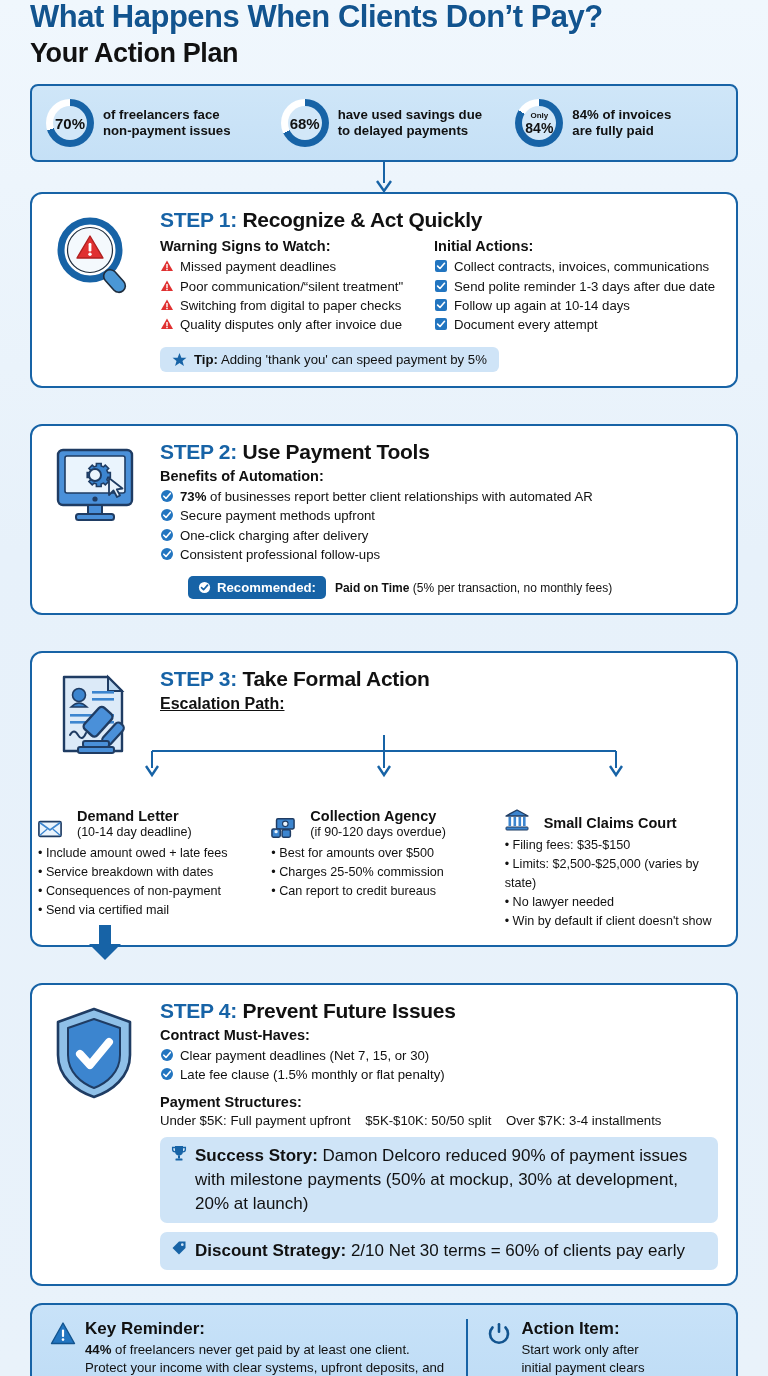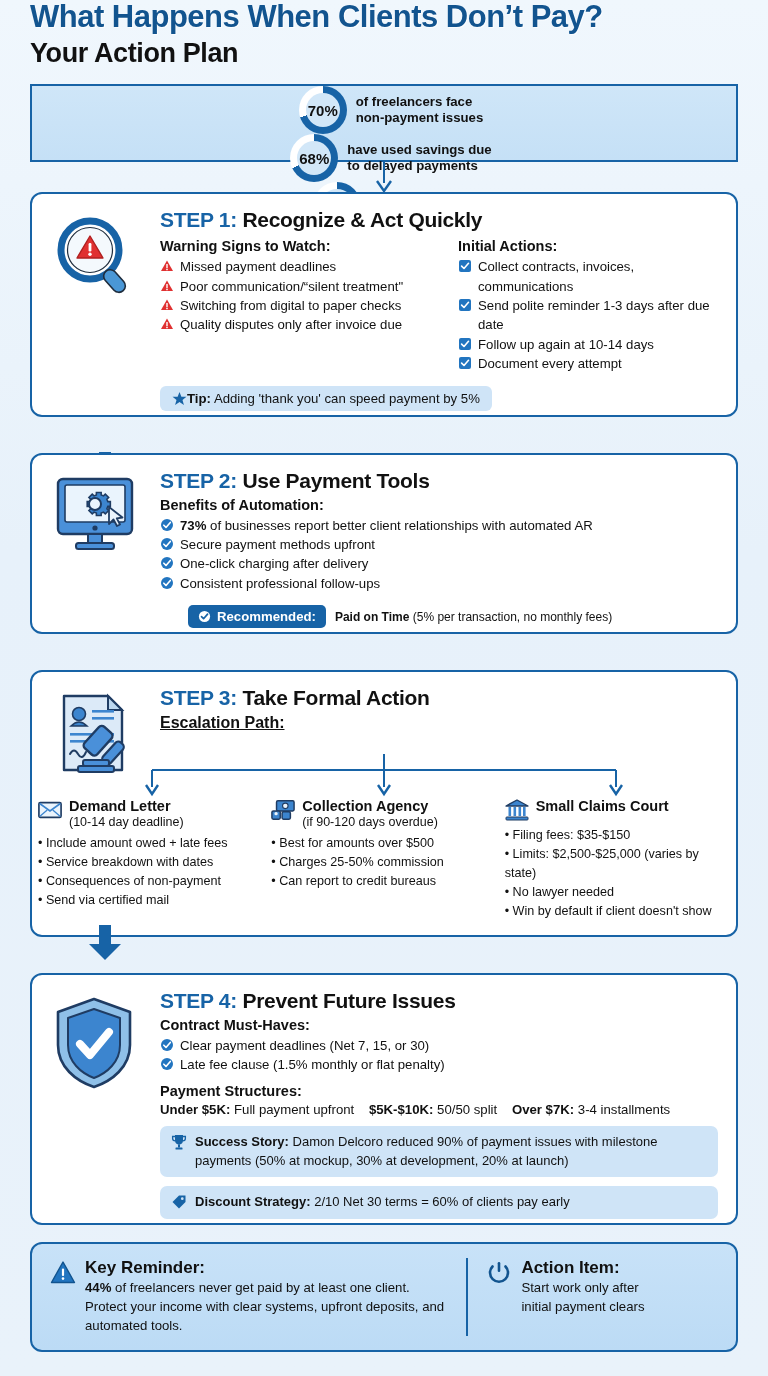--- a/index.html
+++ b/index.html
@@ -21,22 +21,22 @@
   }
   .title-sub {
     font-size: 27px; font-weight: bold; color: #111;
     letter-spacing: -0.4px; line-height: 1.2; margin-top: 2px;
   }
 
   
   .stats-bar {
     margin-top: 15px; height: 78px;
     background: linear-gradient(180deg,#cfe6f8 0%, #c5e0f6 100%);
-    border: 2px solid #1763a6; border-radius: 0;
-    display: flex; align-items: center; flex-direction: column;
+    border: 2px solid #1763a6; border-radius: 8px;
+    display: flex; align-items: center;
   }
   .stat { flex: 1; display: flex; align-items: center; gap: 9px; padding-left: 14px; }
   .ring {
     position: relative; width: 48px; height: 48px; flex: none; border-radius: 50%;
   }
   .ring .inner {
     position: absolute; inset: 7px; background: #d2e7f8; border-radius: 50%;
     display: flex; flex-direction: column; align-items: center; justify-content: center;
     line-height: 1;
   }
@@ -50,66 +50,66 @@
   .thin-arrow svg { display: block; margin: 0 auto; }
   .fat-arrow { position: absolute; left: 88px; width: 34px; }
   .fat-arrow svg { display: block; }
 
   
   .card {
     position: relative; background: #ffffff;
     border: 2px solid #1763a6; border-radius: 12px;
   }
   .step-icon { position: absolute; left: 18px; top: 18px; width: 92px; }
-  .step-body { padding: 14px 18px 4px 128px; }
+  .step-body { padding: 14px 18px 14px 128px; }
   .step-head { font-size: 21px; font-weight: bold; color: #111; letter-spacing: -0.3px; margin-bottom: 4px; }
   .step-head .num { color: #1763a6; }
   .sub-head { font-size: 14.5px; font-weight: bold; color: #111; margin: 2px 0 3px; }
   ul.list { list-style: none; }
   ul.list li {
     font-size: 13.2px; line-height: 1.47; color: #111;
     display: flex; align-items: flex-start; gap: 6px;
   }
   .mark { flex: none; width: 14px; height: 14px; margin-top: 2px; }
-  .cols { display: flex; gap: 28px; }
+  .cols { display: flex; gap: 4px; }
   .col-a { width: 270px; }
   .col-b { flex: 1; }
 
   .tip-badge {
-    display: inline-flex; align-items: center; 
+    display: inline-flex; align-items: center; gap: 7px;
     background: #cfe4f7; border-radius: 6px; padding: 5px 12px; margin-top: 12px;
     font-size: 13.2px; color: #111;
   }
   .tip-badge b { font-weight: bold; }
   .rec-row { display: flex; align-items: center; gap: 9px; margin-top: 12px; margin-left: 28px; }
   .rec-pill {
     background: #1763a6; color: #fff; font-weight: bold; font-size: 13.2px;
     border-radius: 5px; padding: 4px 10px; display: inline-flex; align-items: center; gap: 6px;
   }
   .rec-text { font-size: 12px; color: #111; }
   .rec-text b { font-weight: bold; }
 
   
   .esc-label { font-size: 16px; font-weight: bold; margin-bottom: 12px; text-decoration: underline; }
   .branch { height: 44px; position: relative; margin-left: 0; }
   .tri-cols { display: flex; padding: 0 6px; gap: 8px; }
   .tri-col { flex: 1; }
-  .tri-head { display: flex; align-items: flex-start; gap: 7px; }
+  .tri-head { display: flex; align-items: flex-end; gap: 15px; margin-top: 29px; }
   .tri-title { font-size: 14.5px; font-weight: bold; line-height: 1.15; }
   .tri-sub { font-size: 12.5px; font-weight: normal; }
   .tri-list { list-style: none; margin-top: 5px; }
   .tri-list li { font-size: 12.6px; line-height: 1.5; }
 
   
   .two-col-checks { display: flex; gap: 14px; }
   .pay-line { font-size: 13.2px; margin-top: 2px; }
-  .pay-line b { font-weight: bold; }
+  .pay-line b { font-weight: normal; }
   .callout {
     background: #cfe4f7; border-radius: 7px; padding: 7px 11px; margin-top: 9px;
-    font-size: 13px; line-height: 1.42; display: flex; gap: 8px; align-items: flex-start;
+    font-size: 17px; line-height: 1.42; display: flex; gap: 8px; align-items: flex-start;
   }
   .callout b { font-weight: bold; }
 
   
   .footer {
     background: linear-gradient(180deg,#c8e2f8 0%, #bcdbf5 100%);
     border: 2px solid #1763a6; border-radius: 12px;
     display: flex; padding: 14px 18px; gap: 18px;
   }
   .foot-left { flex: 1.72; display: flex; gap: 9px; }

